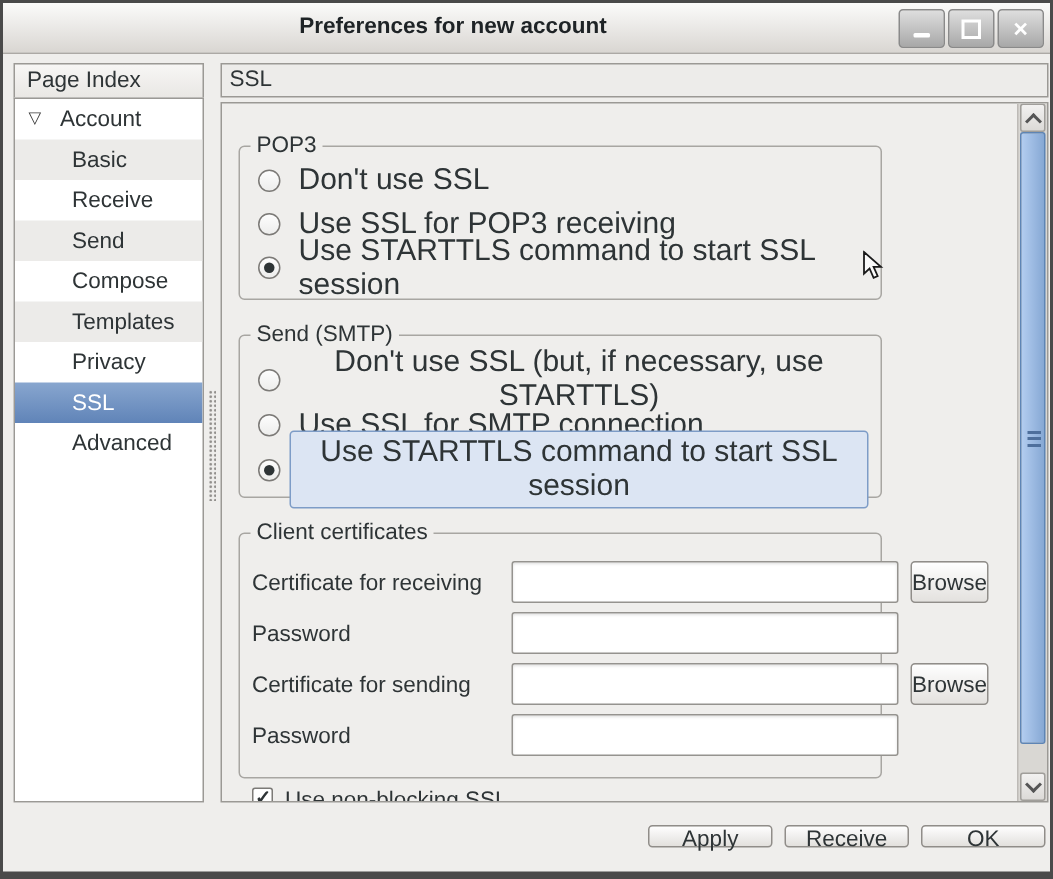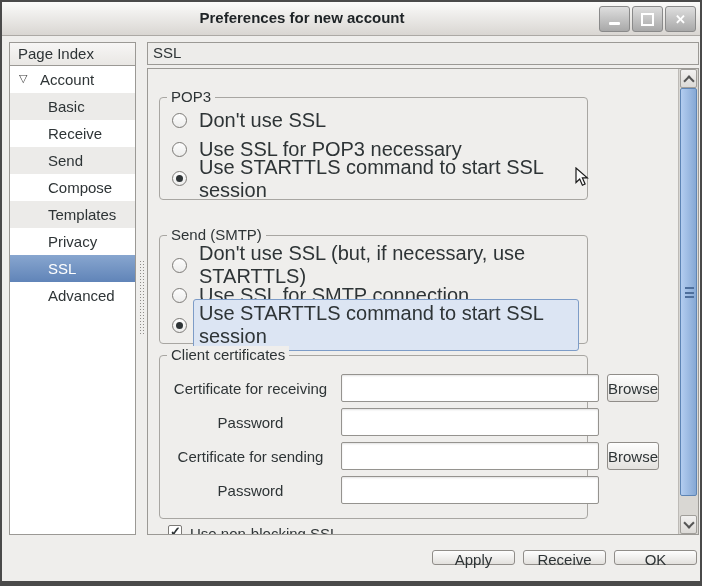--- a/index.html
+++ b/index.html
@@ -38,36 +38,36 @@
   
   .page-title-frame { position:absolute; left:145px; top:40px; width:552px; height:23px;
     border:1px solid #9B9995; background:#EDECEA; box-sizing:border-box;
     font-size:15px; line-height:20px; padding-left:5px; }
   
   .scroll-frame { position:absolute; left:145px; top:66px; width:552px; height:467px;
     border:1px solid #9B9995; box-sizing:border-box; background:#EFEEEC; overflow:hidden; }
   .group { position:absolute; left:11px; width:429px; border:1px solid #A8A6A2;
     border-radius:4px; box-sizing:border-box; }
   .group-pop3 { top:28px; height:103px; }
-  .group-smtp { top:166px; height:109px; }
+  .group-smtp { top:154px; height:109px;text-align:center; }
   .group-certs { top:286px; height:164px; }
   .legend { position:absolute; top:-10px; left:7px; background:#EFEEEC; padding:0 4px; font-size:15px; }
   .opts { position:absolute; left:10px; top:8px; right:8px; }
   .group-smtp .opts { top:14px; }
   .opt { height:29px; display:flex; align-items:center; }
   .group-smtp .opt { height:30px; }
   .radio { width:15px; height:15px; border:1px solid #7C7A77; border-radius:50%;
     background:linear-gradient(#FDFDFD,#EDEDEC); position:relative; flex:none; margin:0 6px 0 2px; box-sizing:border-box; }
   .radio.is-checked::after { content:""; position:absolute; left:3px; top:3px;
     width:7px; height:7px; border-radius:50%; background:#2E3436; }
   .opt-label { font-size:20px; padding:2px 5px; border:1px solid transparent; }
   .opt-label.is-focused { background:#DCE5F3; border:1px solid #7D9CC7; border-radius:3px; }
   .cert-rows { position:absolute; left:8px; top:18px; right:8px; display:flex; flex-direction:column; gap:6px; }
   .cert-row { display:flex; align-items:center; height:28px; }
-  .cert-label { width:165px; text-align:center; padding-right:8px; font-size:15px; flex:none; }
+  .cert-label { width:165px; text-align:left; padding-right:8px; font-size:15px; flex:none; }
   .cert-input { width:258px; height:28px; box-sizing:border-box; border:1px solid #95938F;
     border-radius:2px; background:#fff; box-shadow:inset 0 1px 2px rgba(0,0,0,0.12);
     flex:none; font:15px "Liberation Sans",sans-serif; padding:0 5px; }
   .browse-btn { margin-left:8px; width:64px; height:28px; border:1px solid #908D89; border-radius:3px;
     background:linear-gradient(#FEFEFE,#E3E1DE); font:15px "Liberation Sans",sans-serif; color:#2E3436; }
   .clipped-row { position:absolute; left:20px; top:456px; display:flex; align-items:flex-start; }
   .checkbox { width:14px; height:14px; border:1px solid #7C7A77; border-radius:2px;
     background:#fff; position:relative; flex:none; margin-right:8px; box-sizing:border-box; }
   .checkbox.is-checked::after { content:"✓"; position:absolute; left:1px; top:-2px;
     font-size:13px; font-weight:bold; color:#2E3436; }
@@ -154,21 +154,21 @@
 
     <div class="group group-pop3">
       <span class="legend">POP3</span>
       <div class="opts">
         <div class="opt">
           <span class="radio"></span>
           <span class="opt-label">Don't use SSL</span>
         </div>
         <div class="opt">
           <span class="radio"></span>
-          <span class="opt-label">Use SSL for POP3 necessary</span>
+          <span class="opt-label">Use SSL for POP3 receiving</span>
         </div>
         <div class="opt">
           <span class="radio is-checked"></span>
           <span class="opt-label">Use STARTTLS command to start SSL session</span>
         </div>
       </div>
     </div>
 
     <div class="group group-smtp">
       <span class="legend">Send (SMTP)</span>

